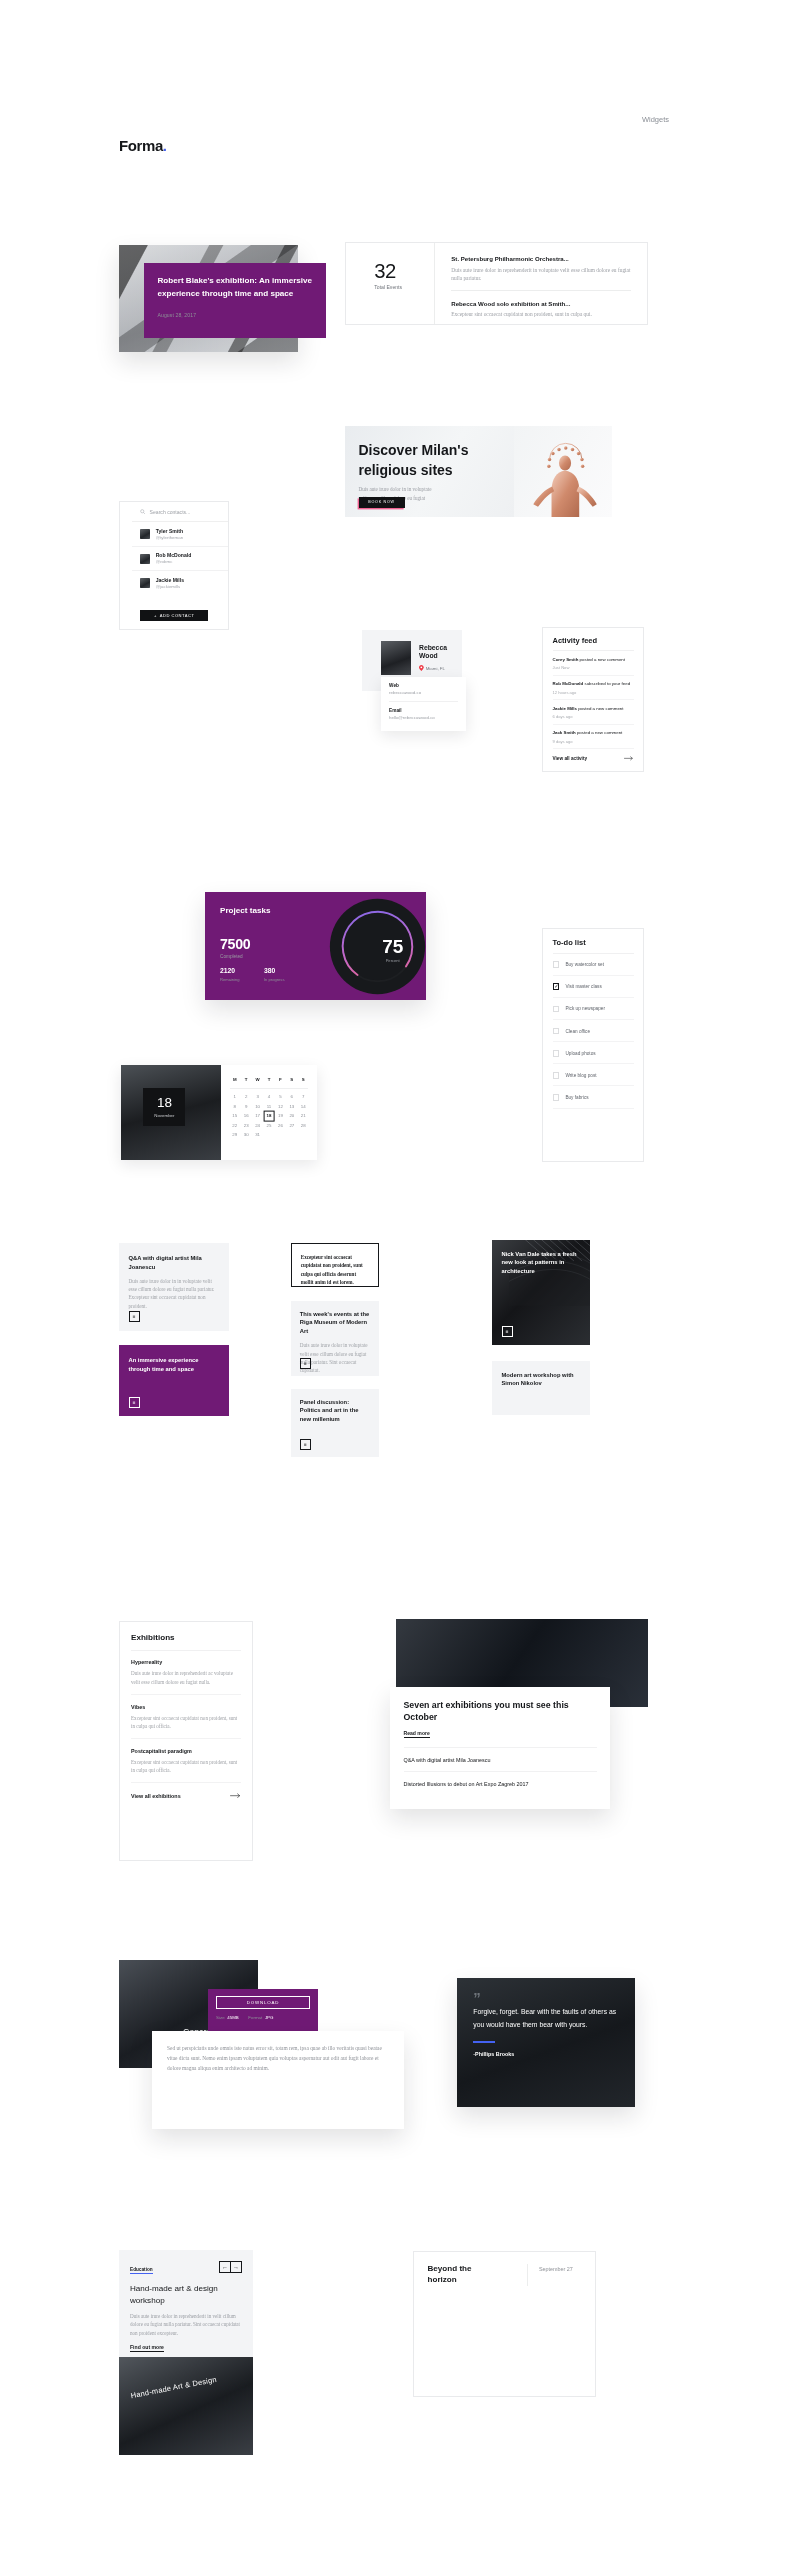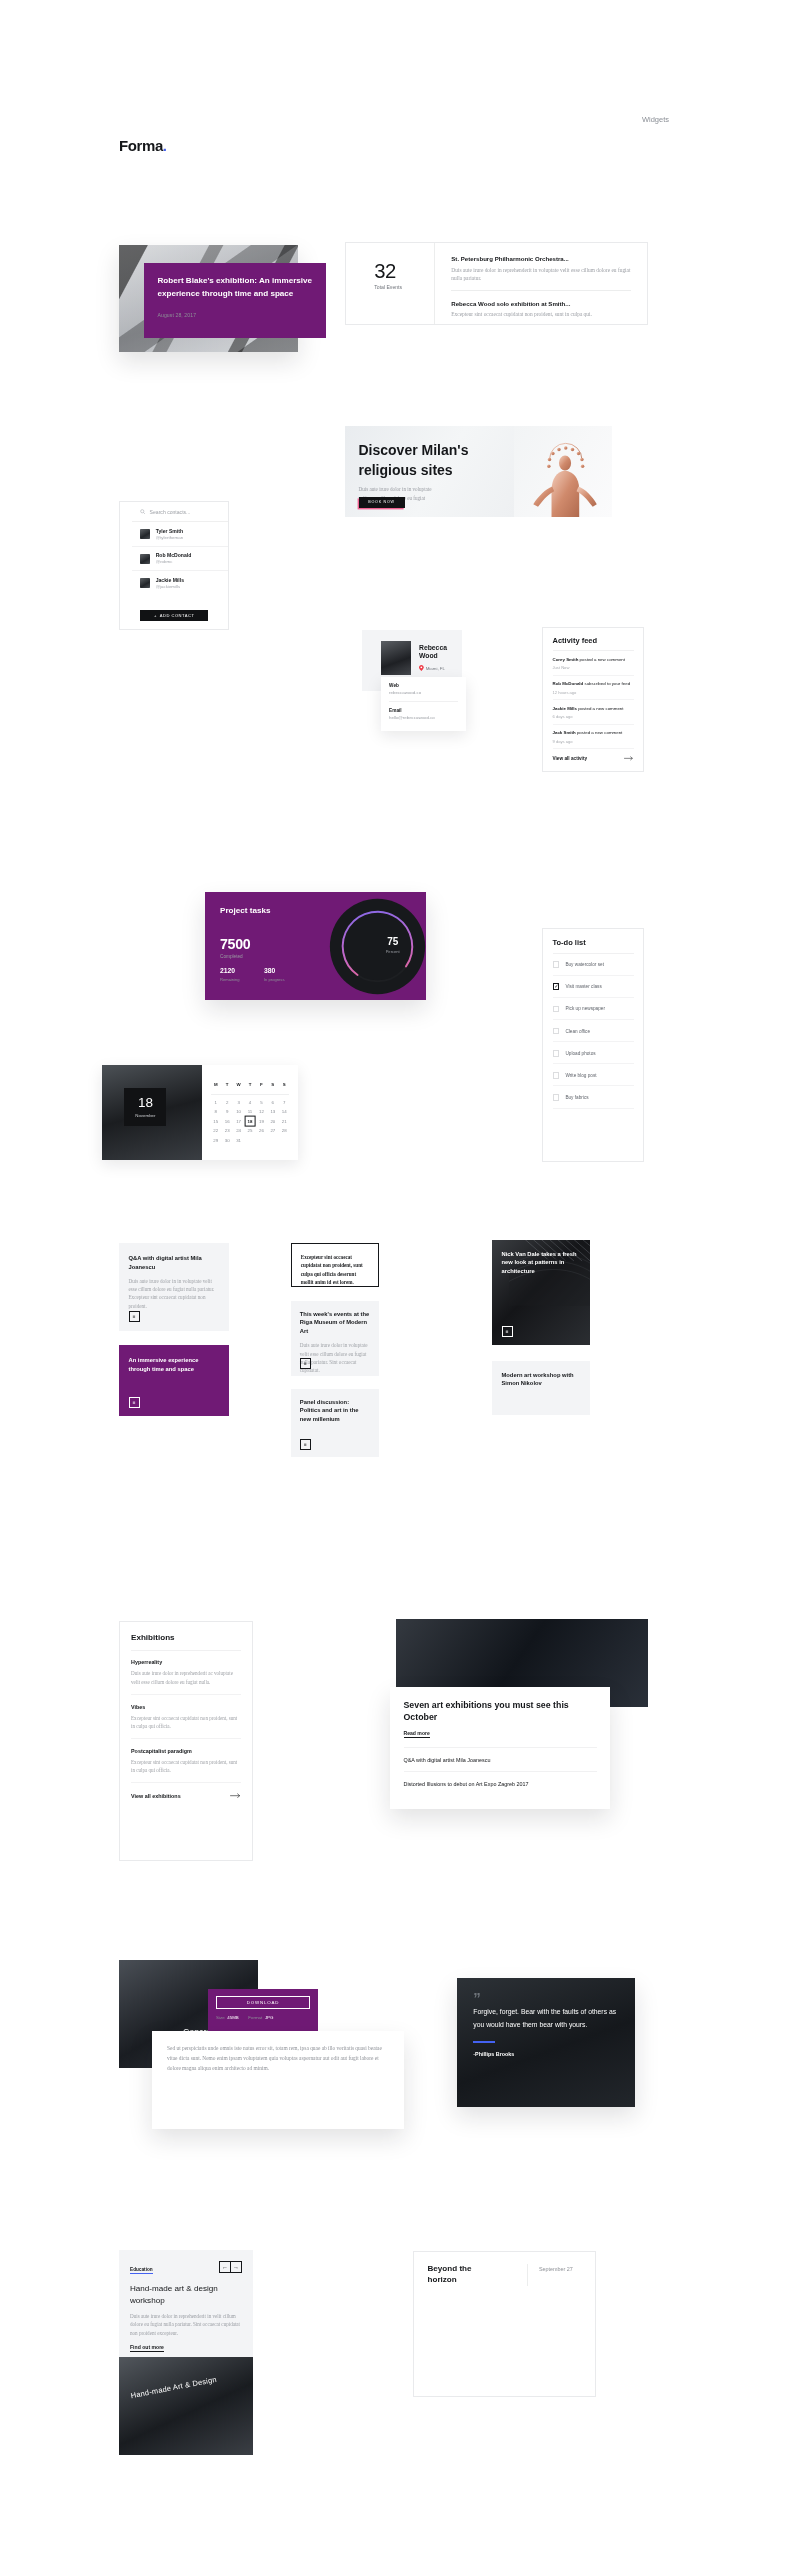--- a/index.html
+++ b/index.html
@@ -102,25 +102,25 @@
   #tasks { left:205px; top:892px; width:221px; height:108px; padding:13.5px 15px; overflow:hidden; }
   #tasks h3 { font-size:8.1px; font-weight:700; }
   #t-main { position:absolute; left:15px; top:45px; }
   #t-main .n { font-size:14.2px; font-weight:600; letter-spacing:-0.3px; line-height:1; }
   #t-main .l { font-size:4.7px; color:#9a9da3; margin-top:2.7px; }
   #t-sub { position:absolute; left:15px; top:76px; display:flex; gap:24.4px; }
   #t-sub .n { font-size:6.8px; font-weight:600; line-height:1; }
   #t-sub .l { font-size:4.1px; color:#8d9096; margin-top:2px; }
   #donut { position:absolute; right:-2.7px; top:2.7px; width:103px; height:103px; }
   #donut-val { position:absolute; right:16.3px; top:45px; text-align:center; width:34px; }
-  #donut-val .n { font-size:10px; font-weight:600; line-height:1; }
+  #donut-val .n { font-size:19px; font-weight:600; line-height:1; }
   #donut-val .l { font-size:4.1px; color:#9a9da3; margin-top:2px; }
 
   
-  #cal { left:102px; top:1065px; width:196px; height:95px; display:flex;align-items:center; }
+  #cal { left:121px; top:1065px; width:196px; height:95px; display:flex; }
   #cal-img { width:100px; height:95px; position:relative;
      background:linear-gradient(165deg,#4c5156,#1b1d20 50%,#3a3e43); }
   #cal-badge { position:absolute; left:22.4px; top:23px; width:42px; height:38px; background:#111214;
      display:flex; flex-direction:column; align-items:center; justify-content:center; }
   #cal-badge .d { font-size:13.5px; font-weight:300; color:#fff; line-height:1; }
   #cal-badge .m { font-size:4.4px; color:#c7c9cc; margin-top:2.7px; }
   #cal-grid { flex:1; background:#fff; padding:9.5px 8.1px; }
   .cal-row { display:flex; }
   .cal-row span { flex:1; text-align:center; font-size:4.4px; color:#8b8f96; line-height:9.5px; }
   .cal-head span { font-weight:700; color:#1a1c1f; }

